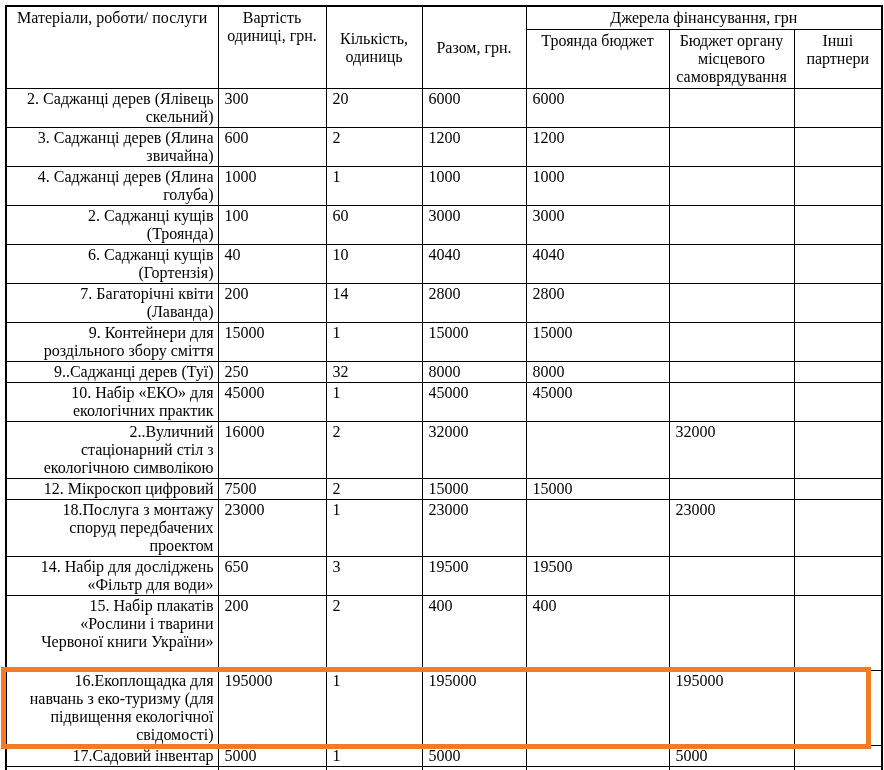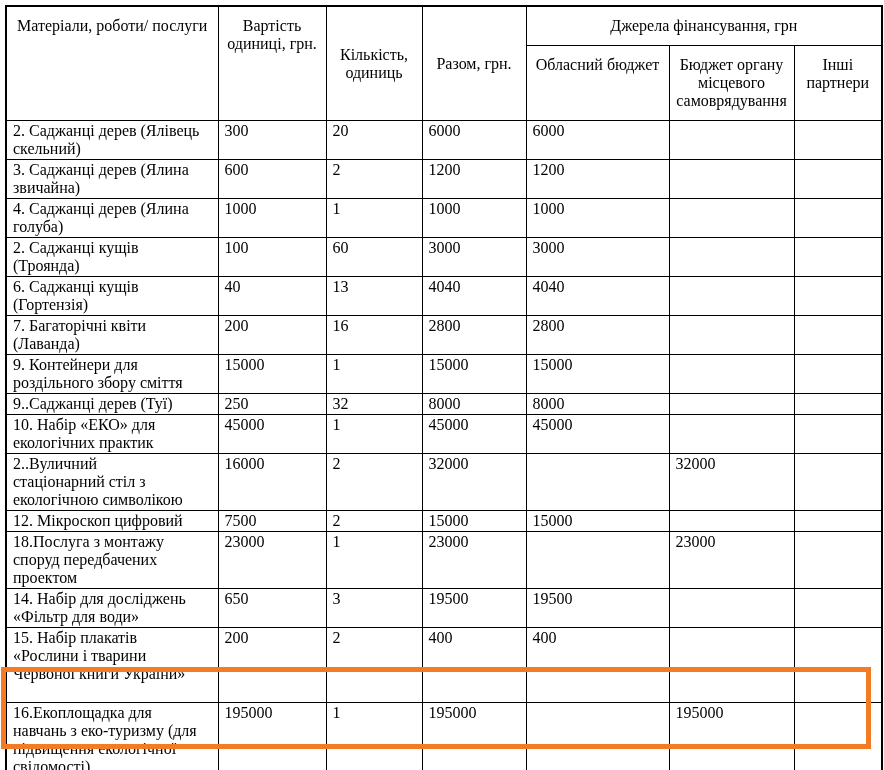--- a/index.html
+++ b/index.html
@@ -29,25 +29,25 @@
     padding: 1px 4px 1px 6px;
     vertical-align: top;
     text-align: left;
     overflow: hidden;
     word-wrap: break-word;
   }
   th {
     font-weight: normal;
     text-align: center;
     vertical-align: middle;
-    padding: 10px 3px;
+    padding: 2px 3px;
   }
   th.vt { vertical-align: top; }
   th.group { height: 23px; vertical-align: top; }
-  td.name-cell { white-space: pre-line; }
+  td.name-cell { white-space: pre-line; text-align: right; }
   tr.total-row td { padding-top: 2px; padding-bottom: 3px; }
   .hl-box {
     position: absolute;
     border: 5px solid #F47B25;
     pointer-events: none;
     background: transparent;
   }
 </style>
 </head>
 <body>
@@ -65,21 +65,21 @@
     </colgroup>
     <thead>
       <tr>
         <th class="vt" rowspan="2">Матеріали, роботи/ послуги</th>
         <th class="vt" rowspan="2">Вартість одиниці, грн.</th>
         <th rowspan="2">Кількість, одиниць</th>
         <th rowspan="2">Разом, грн.</th>
         <th class="group" colspan="3">Джерела фінансування, грн</th>
       </tr>
       <tr>
-        <th class="vt">Обласний бюджет</th>
+        <th class="vt">Троянда бюджет</th>
         <th class="vt">Бюджет органу місцевого самоврядування</th>
         <th class="vt">Інші партнери</th>
       </tr>
     </thead>
     <tbody id="table-body">
         <tr>
     <td class="name-cell">2. Саджанці дерев (Ялівець
 скельний)</td>
     <td>300</td>
     <td>20</td>
@@ -115,31 +115,31 @@
     <td>60</td>
     <td>3000</td>
     <td>3000</td>
     <td></td>
     <td></td>
   </tr>
         <tr>
     <td class="name-cell">6. Саджанці кущів
 (Гортензія)</td>
     <td>40</td>
-    <td>13</td>
+    <td>10</td>
     <td>4040</td>
     <td>4040</td>
     <td></td>
     <td></td>
   </tr>
         <tr>
     <td class="name-cell">7. Багаторічні квіти
 (Лаванда)</td>
     <td>200</td>
-    <td>16</td>
+    <td>14</td>
     <td>2800</td>
     <td>2800</td>
     <td></td>
     <td></td>
   </tr>
         <tr>
     <td class="name-cell">9. Контейнери для
 роздільного збору сміття</td>
     <td>15000</td>
     <td>1</td>

